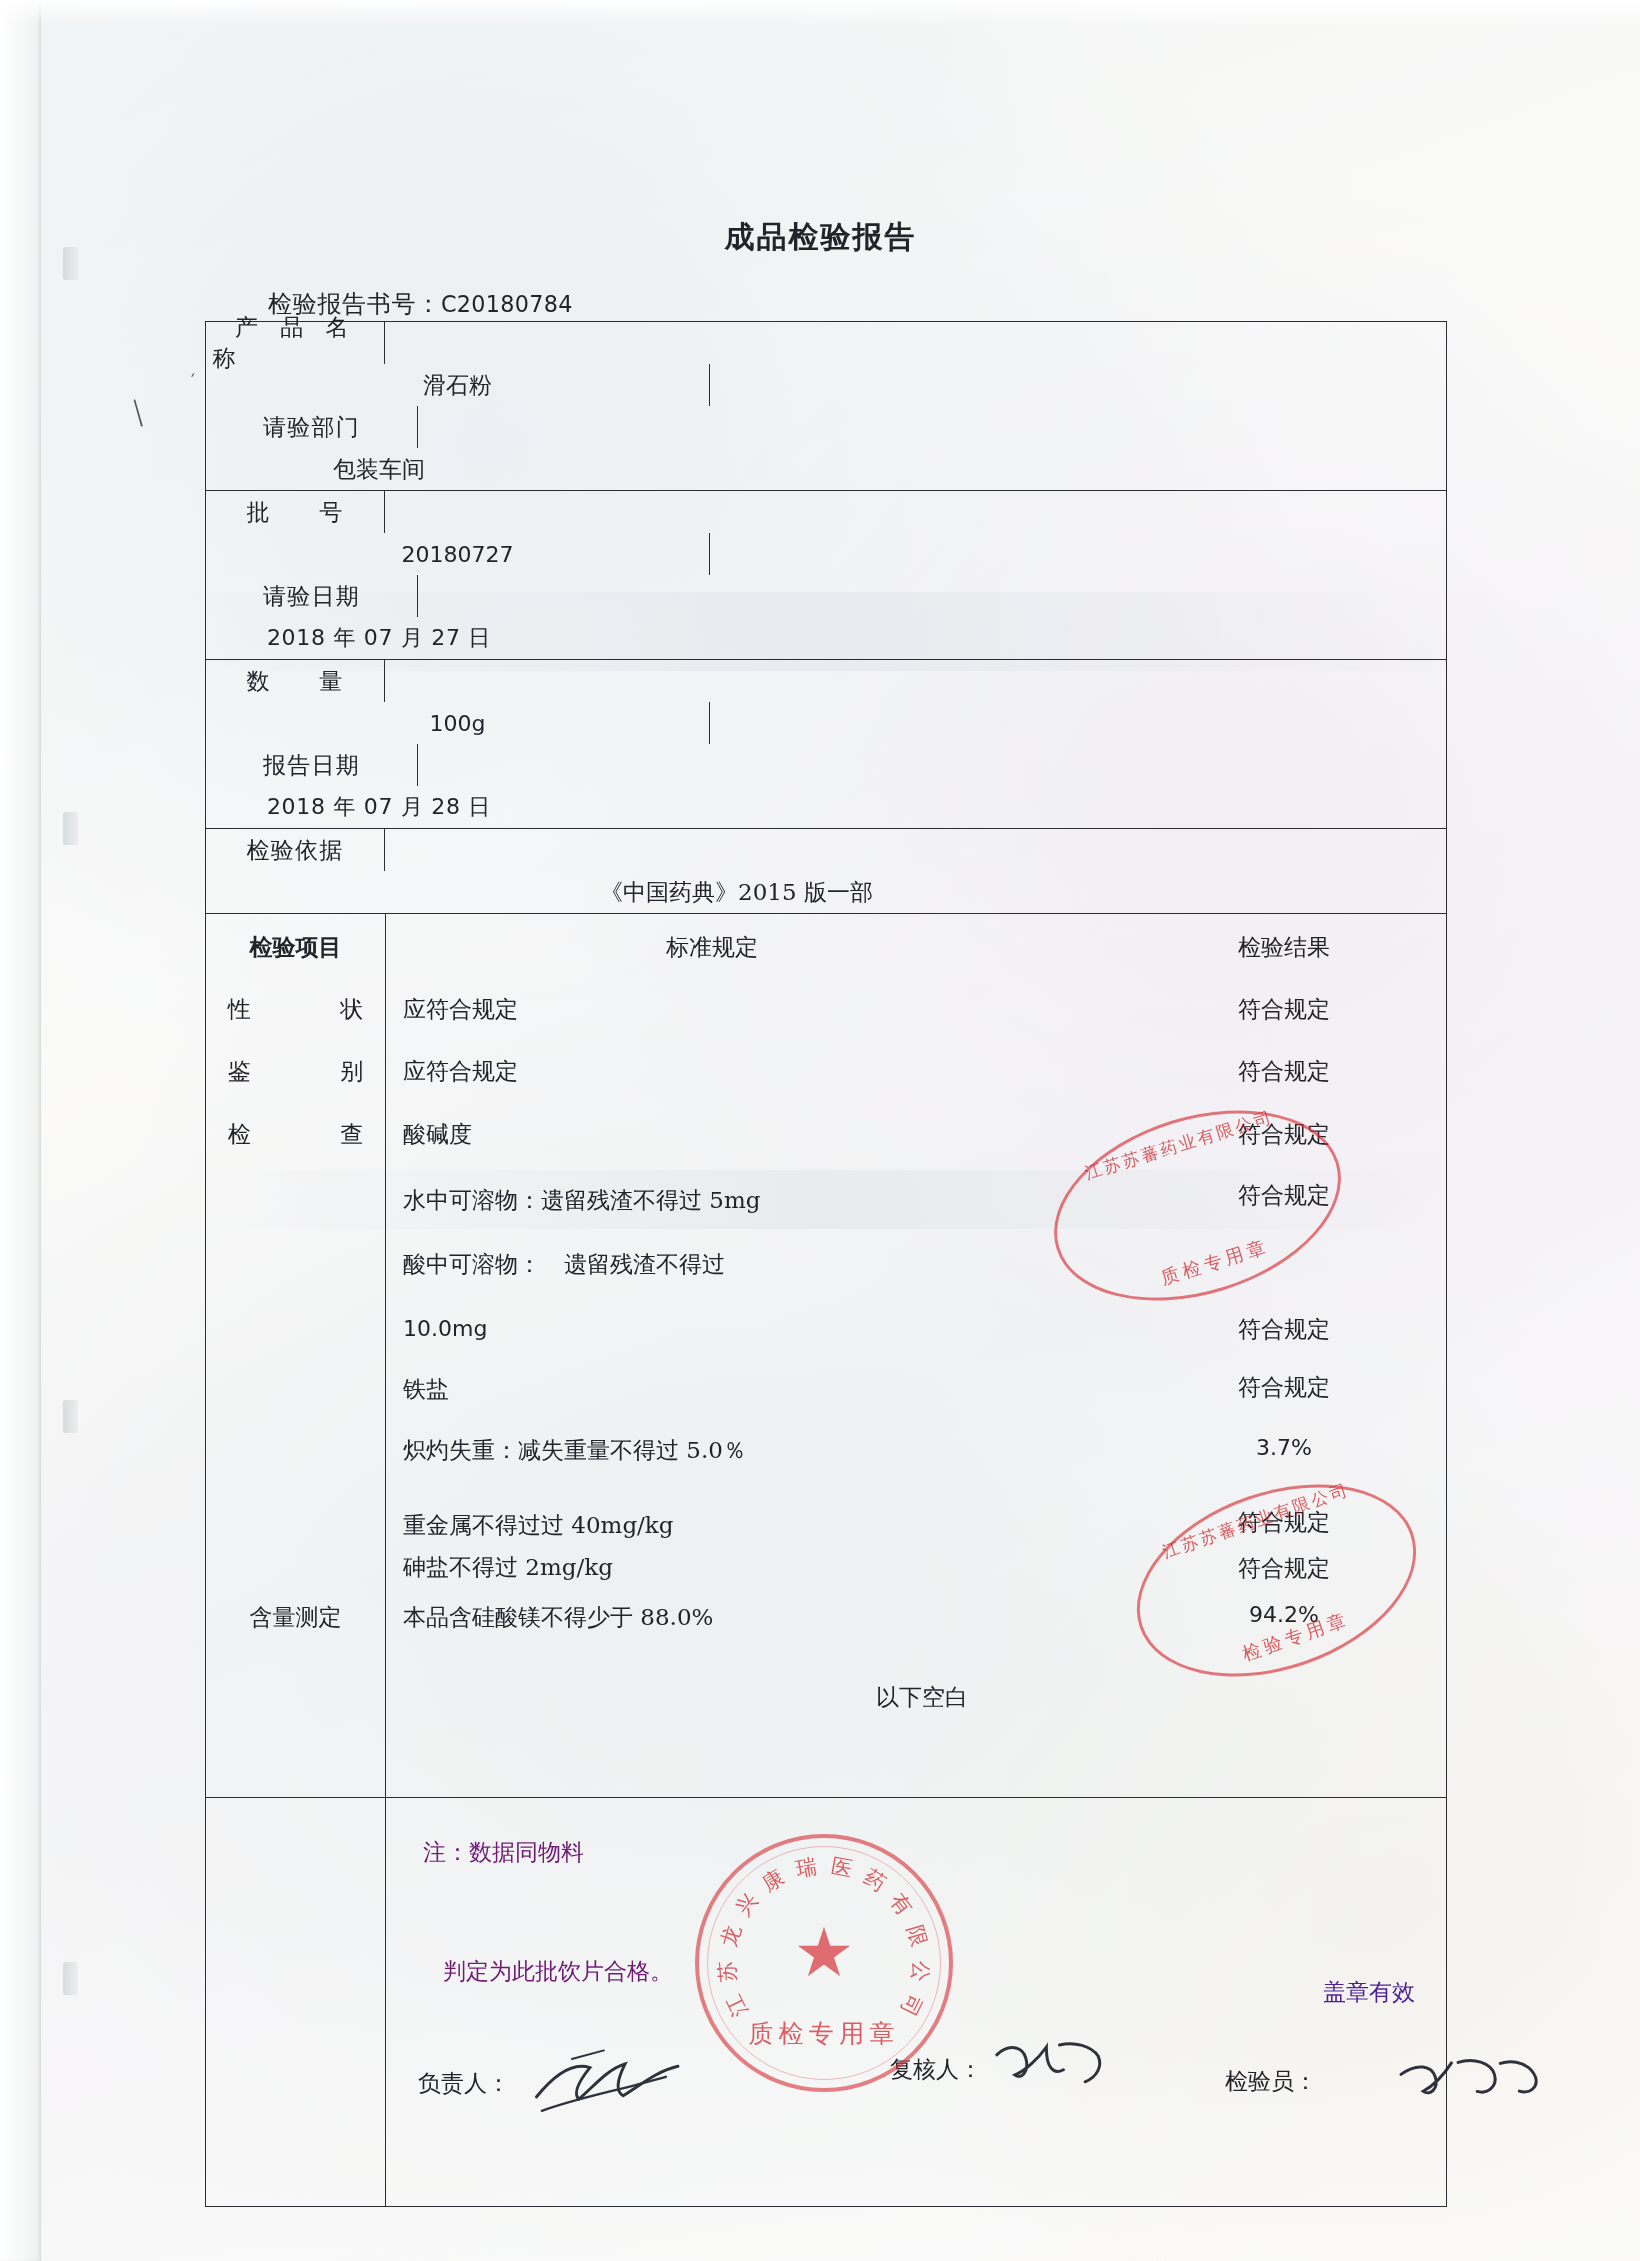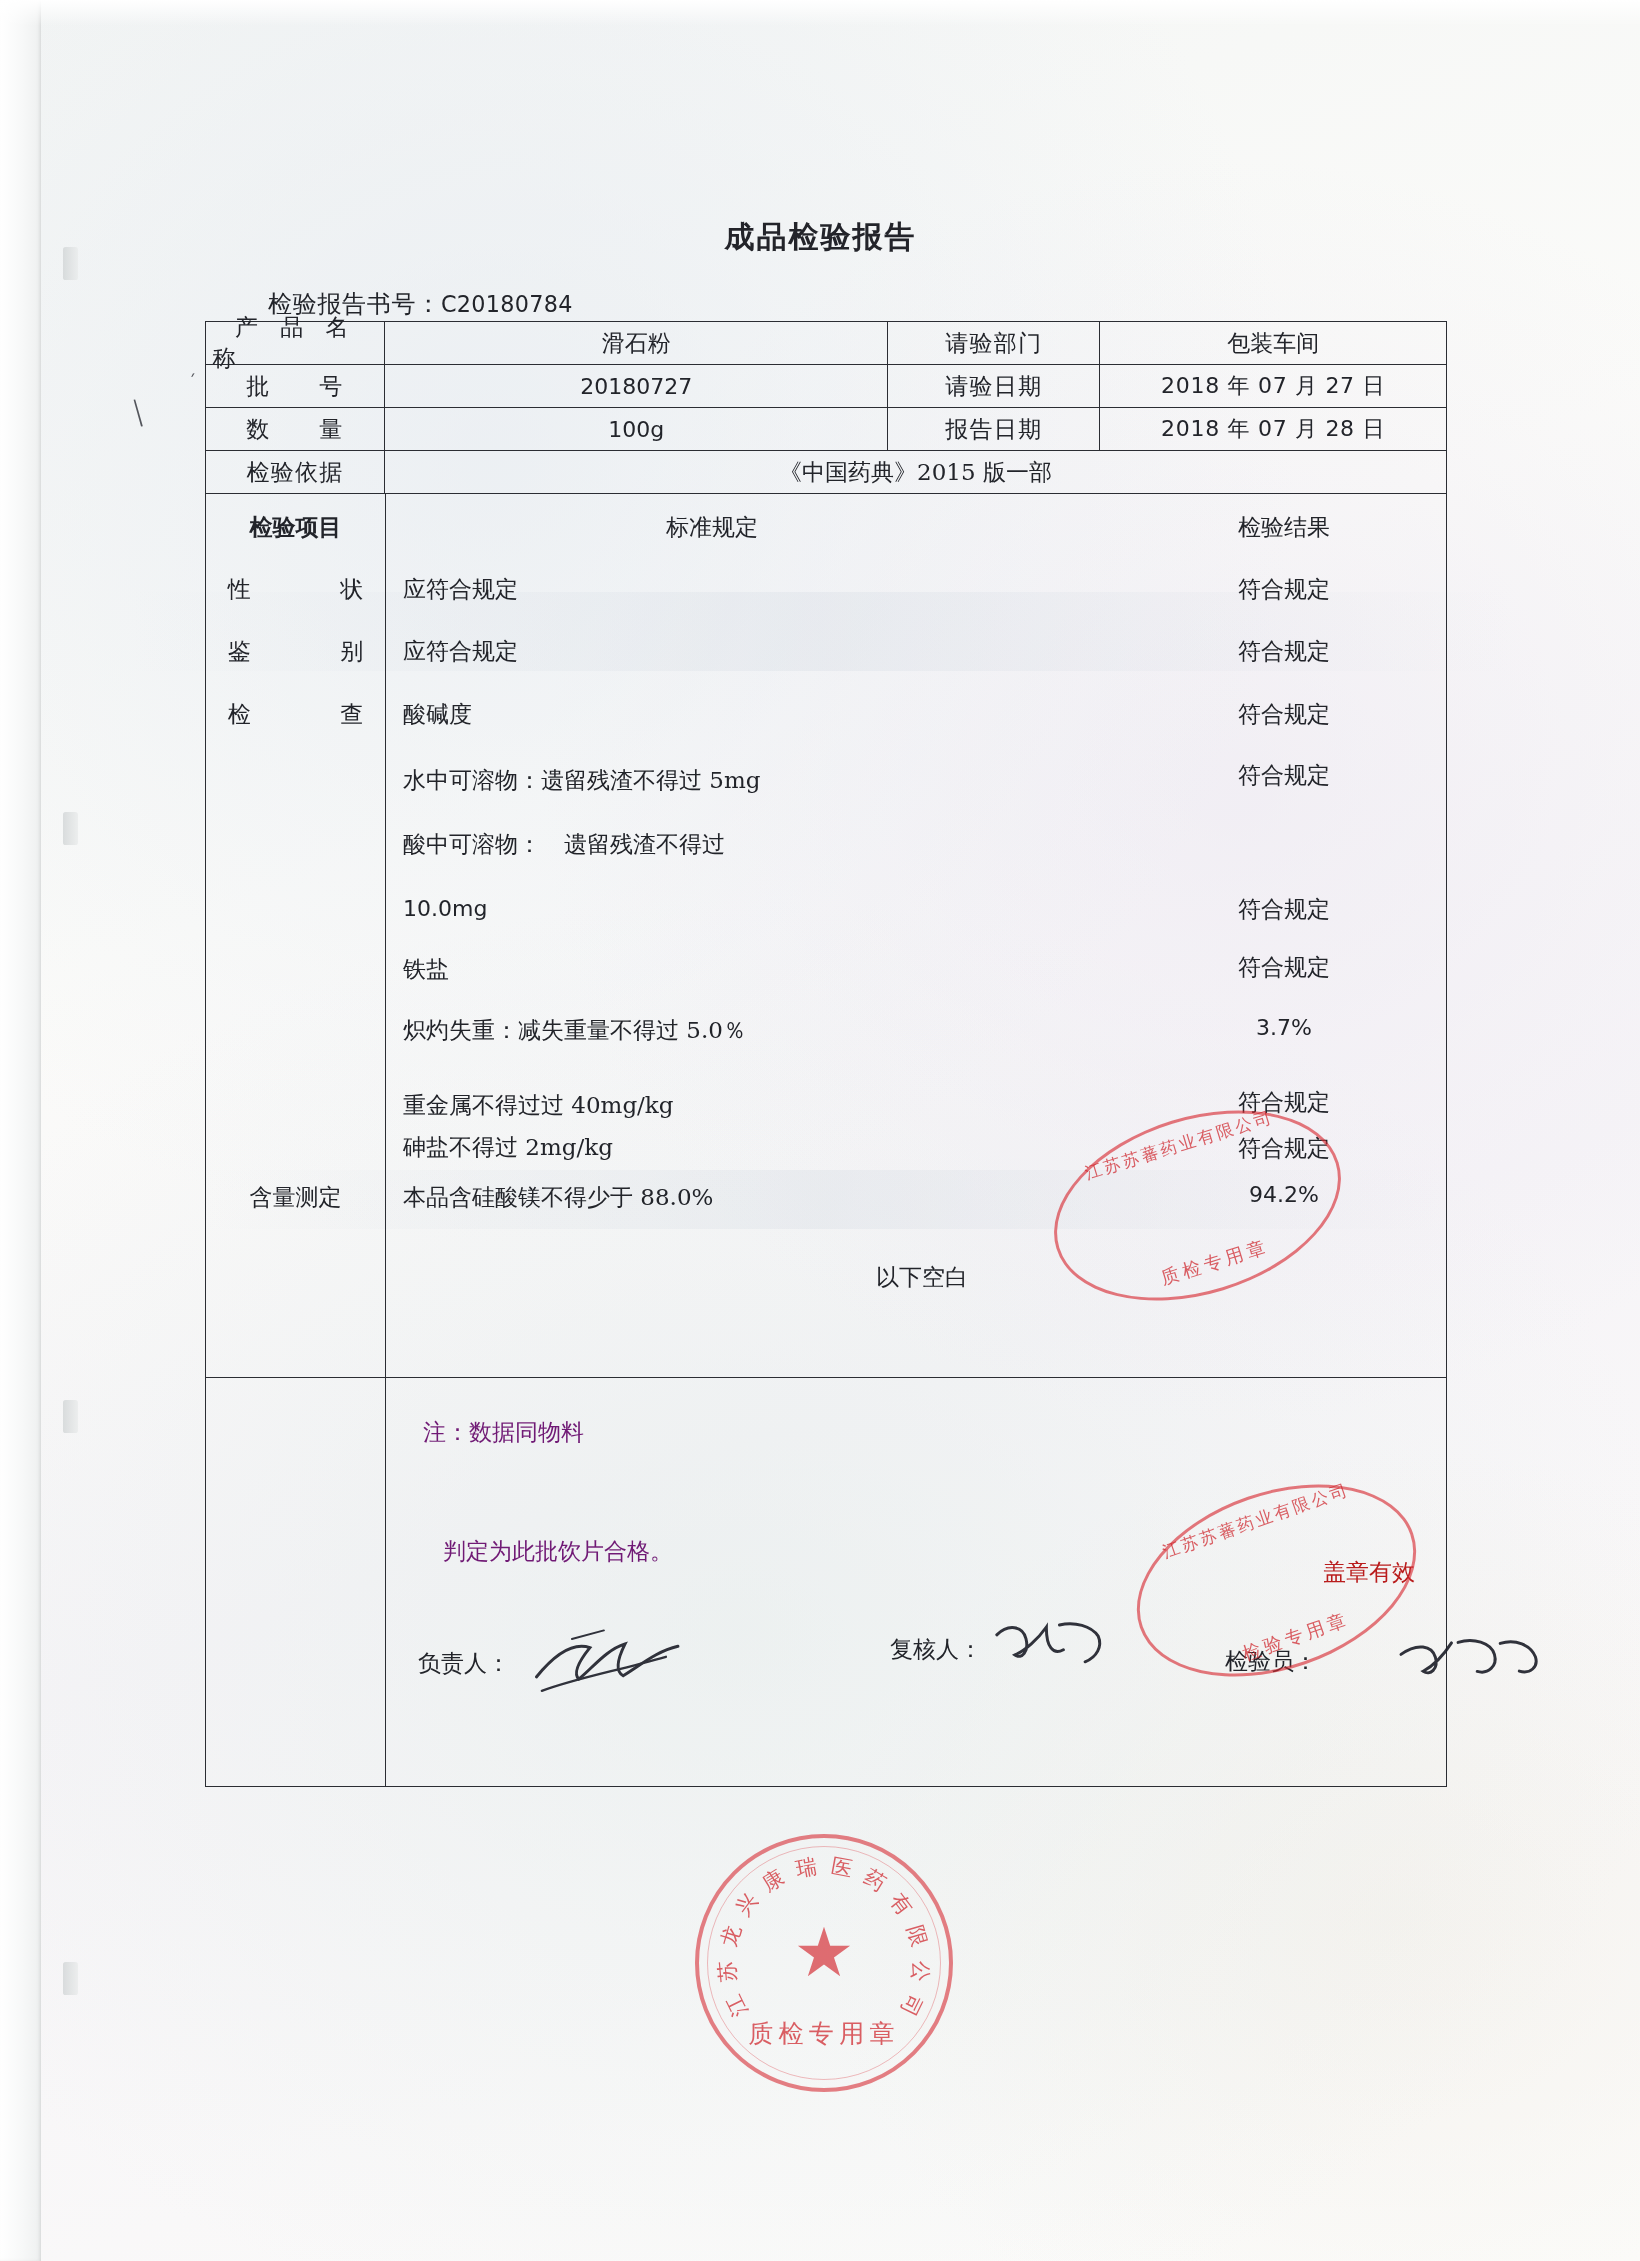--- a/index.html
+++ b/index.html
@@ -86,20 +86,21 @@
     left: 205px;
     top: 321px;
     width: 1242px;
     border: 1.3px solid #2b2d33;
     box-sizing: border-box;
   }
   .row {
     display: flex;
     border-bottom: 1.3px solid #2b2d33;
     box-sizing: border-box;
+    flex-direction: column;
   }
   .row:last-child { border-bottom: none; }
 
   .cell {
     box-sizing: border-box;
     display: flex;
     align-items: center;
     justify-content: center;
     font-family: "DejaVu Serif", serif;
     font-size: 23px;
@@ -194,21 +195,21 @@
     font-size: 23px;
     color: #701a75;
     white-space: nowrap;
   }
   .seal-valid {
     position: absolute;
     left: 1117px;
     top: 179px;
     font-family: "DejaVu Serif", serif;
     font-size: 23px;
-    color: #b91c1c;
+    color: #4c1d95;
   }
   .sign-row .sig-label {
     position: absolute;
     font-family: "DejaVu Serif", serif;
     font-size: 23px;
     color: #22242a;
   }
 
   
   .sig {

